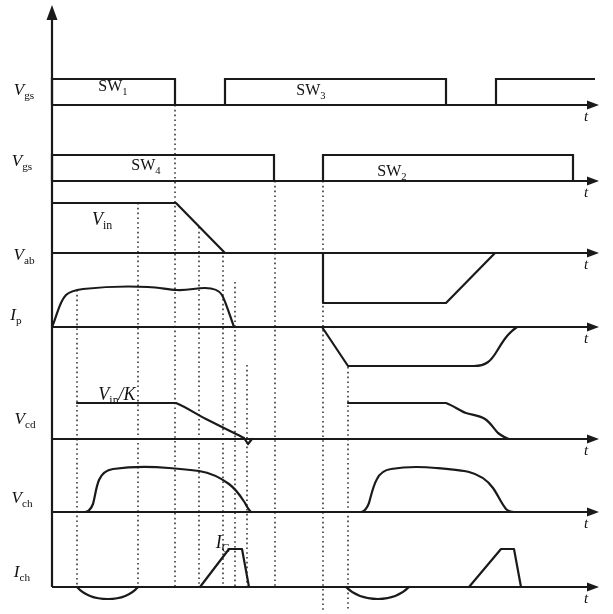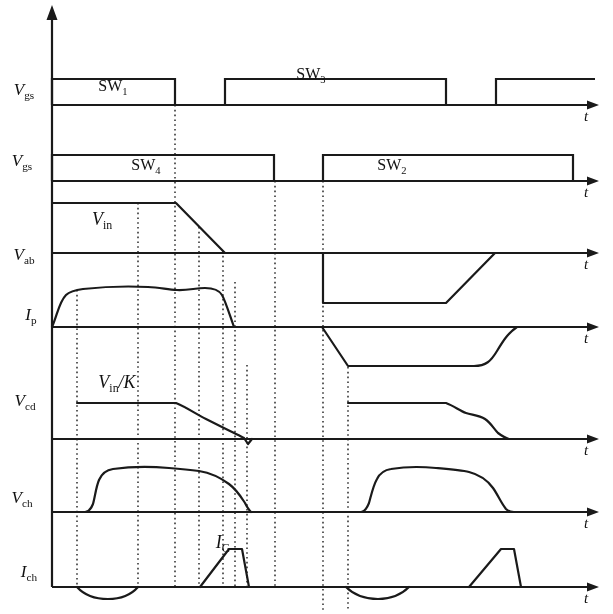--- a/index.html
+++ b/index.html
@@ -40,32 +40,32 @@
     <path fill="none" stroke="#1a1a1a" stroke-width="2.2" stroke-linejoin="round" d="M52 203 H176 L225 253 H323 V303 H446 L495 253 H590"></path>
     <path fill="none" stroke="#1a1a1a" stroke-width="2.2" stroke-linejoin="round" stroke-linecap="round" d="M52 327 C57 316 59 302 66 295 C70 291 75 290 83 289 C106 286.5 128 286 148 287 C160 287.5 167 289.5 177 290 C189 290.5 195 288 205 288 C214 288 219 290 222 295 C225 300 229 313 234 327 H322 L348 366 H474 C486 366 491 361 497 351 C503 341 508 333 517 327 H590"></path>
     <path fill="none" stroke="#1a1a1a" stroke-width="2.2" stroke-linejoin="round" stroke-linecap="round" d="M77 403 H176 C186 407 196 414 206 419 C216 424 222 427 230 431 C236 434 241 436 244 438 L248 444 L252 439 M348 403 H446 C454 406 460 411 466 413 C472 415 479 415 485 419 C491 423 494 429 498 433 C502 436 505 438 509 439"></path>
     <path fill="none" stroke="#1a1a1a" stroke-width="2.2" stroke-linejoin="round" stroke-linecap="round" d="M85 512 C89 512 91 509 93 504 C95 497 96 487 99 480 C102 473 106 470 113 469 C131 466.5 151 466.5 169 468 C181 469 191 470 199 471 C211 473 221 478 229 484 C237 490 241 497 245 503 C247 507 249 510 251 512 M361 512 C365 512 367 508 369 503 C371 496 373 486 377 479 C380 473 384 470 391 469 C406 466.5 421 466.5 436 468 C448 469 461 470 469 472 C481 475 488 481 493 488 C498 495 501 503 506 509 C508 511 511 512 514 512"></path>
     <path fill="none" stroke="#1a1a1a" stroke-width="2.2" stroke-linejoin="round" stroke-linecap="round" d="M77 587 C85 596 96 599 108 599 C120 599 131 595 138 587 M200 587 L229 549 H242 L249 587 M346 587 C355 596 367 599 378 599 C390 599 401 595 409 587 M469 587 L501 549 H514 L521 587"></path>
   </svg>
 
   <div class="lbl row-lbl var" style="left:24px;top:91px"><span class="base">V</span><sub>gs</sub></div>
   <div class="lbl row-lbl var" style="left:22px;top:162px"><span class="base">V</span><sub>gs</sub></div>
   <div class="lbl row-lbl var" style="left:24px;top:256px"><span class="base">V</span><sub>ab</sub></div>
-  <div class="lbl row-lbl var" style="left:31px;top:316px"><span class="base">I</span><sub>p</sub></div>
-  <div class="lbl row-lbl var" style="left:25px;top:402px"><span class="base">V</span><sub>cd</sub></div>
+  <div class="lbl row-lbl var" style="left:16px;top:316px"><span class="base">I</span><sub>p</sub></div>
+  <div class="lbl row-lbl var" style="left:25px;top:420px"><span class="base">V</span><sub>cd</sub></div>
   <div class="lbl row-lbl var" style="left:22px;top:499px"><span class="base">V</span><sub>ch</sub></div>
-  <div class="lbl row-lbl var" style="left:29px;top:573px"><span class="base">I</span><sub>ch</sub></div>
+  <div class="lbl row-lbl var" style="left:22px;top:573px"><span class="base">I</span><sub>ch</sub></div>
 
   <div class="lbl sw-lbl" style="left:113px;top:88px"><span class="base">SW</span><sub>1</sub></div>
-  <div class="lbl sw-lbl" style="left:311px;top:76px"><span class="base">SW</span><sub>3</sub></div>
+  <div class="lbl sw-lbl" style="left:311px;top:92px"><span class="base">SW</span><sub>3</sub></div>
   <div class="lbl sw-lbl" style="left:146px;top:167px"><span class="base">SW</span><sub>4</sub></div>
-  <div class="lbl sw-lbl" style="left:392px;top:167px"><span class="base">SW</span><sub>2</sub></div>
+  <div class="lbl sw-lbl" style="left:392px;top:173px"><span class="base">SW</span><sub>2</sub></div>
 
   <div class="lbl ann var" style="left:102px;top:221px"><span class="base">V</span><sub>in</sub><span class="suffix"></span></div>
-  <div class="lbl ann var" style="left:117px;top:384px"><span class="base">V</span><sub>in</sub><span class="suffix">/K</span></div>
+  <div class="lbl ann var" style="left:117px;top:396px"><span class="base">V</span><sub>in</sub><span class="suffix">/K</span></div>
   <div class="lbl ann var" style="left:223px;top:544px"><span class="base">I</span><sub>G</sub><span class="suffix"></span></div>
 
   <div class="lbl t-lbl" style="left:586px;top:116px">t</div>
   <div class="lbl t-lbl" style="left:586px;top:192px">t</div>
   <div class="lbl t-lbl" style="left:586px;top:264px">t</div>
   <div class="lbl t-lbl" style="left:586px;top:338px">t</div>
   <div class="lbl t-lbl" style="left:586px;top:450px">t</div>
   <div class="lbl t-lbl" style="left:586px;top:523px">t</div>
   <div class="lbl t-lbl" style="left:586px;top:598px">t</div>
 

